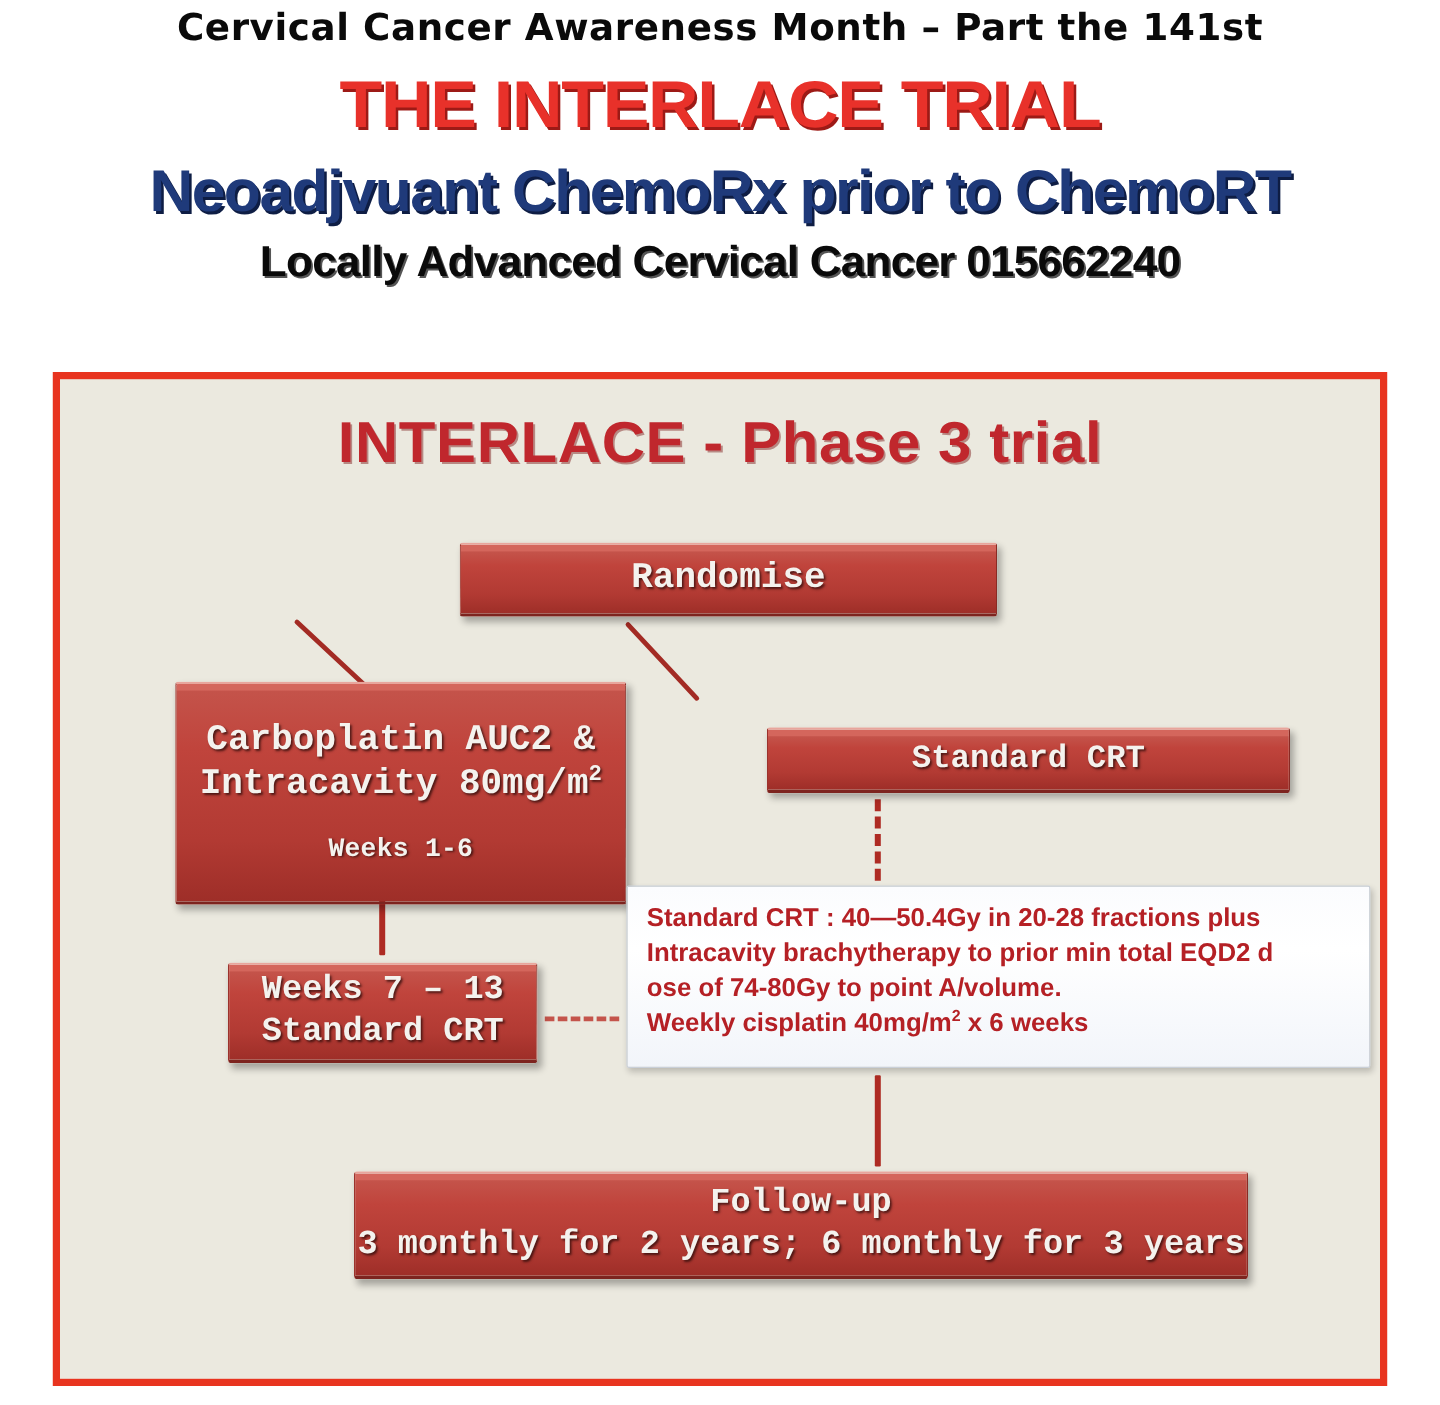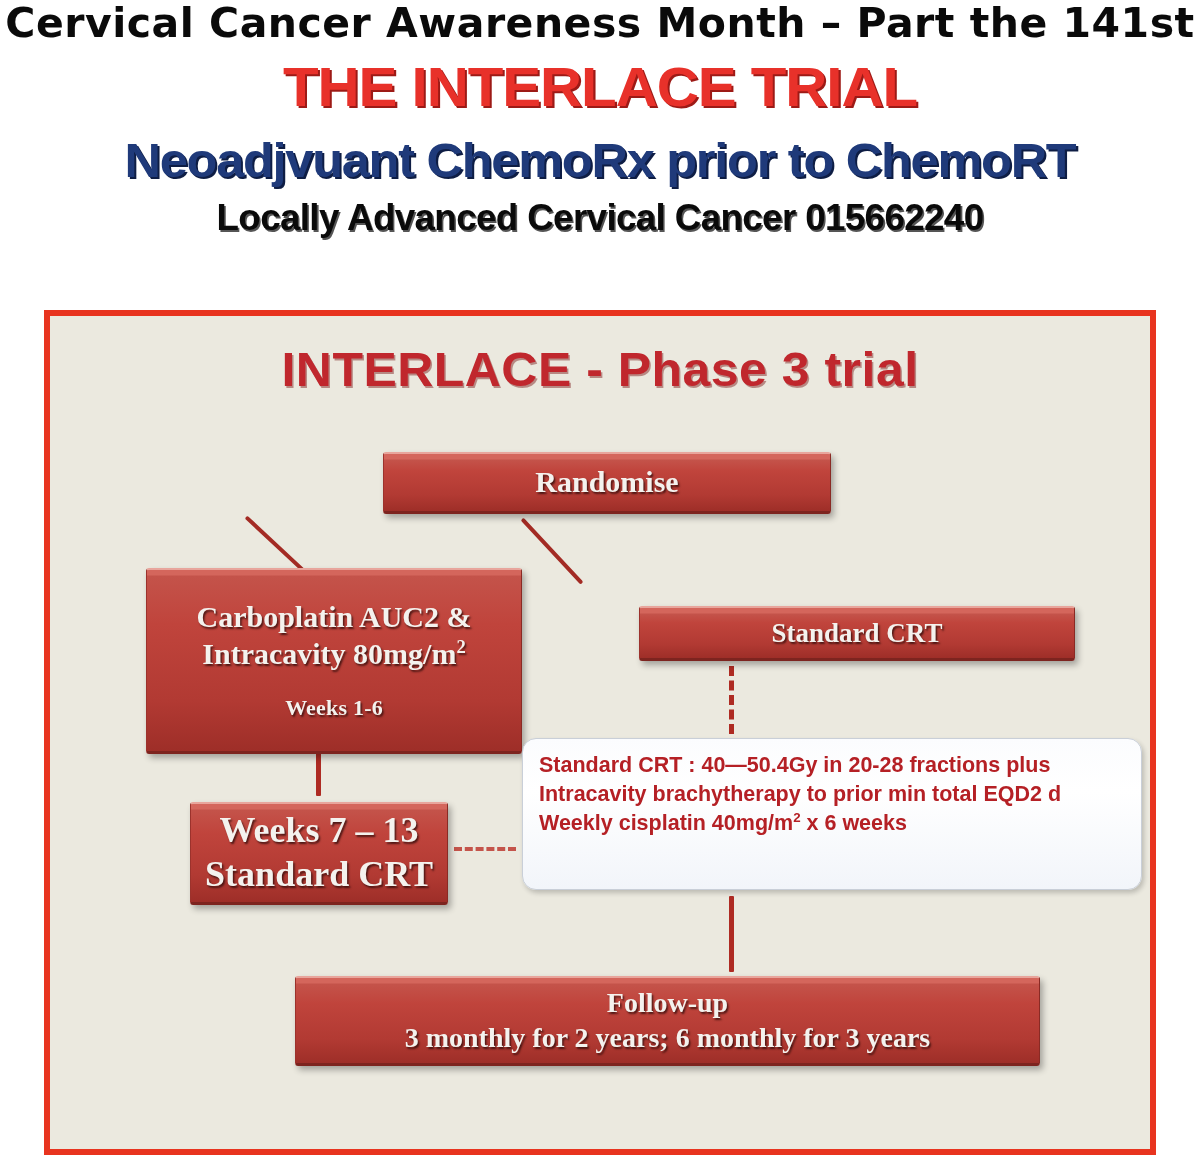--- a/index.html
+++ b/index.html
@@ -14,21 +14,21 @@
   
   #header{
     width:1200px;
     padding-top:4px;
     text-align:center;
     box-sizing:border-box;
   }
   .hdr-line1{
     font-family:"DejaVu Sans", sans-serif;
     font-weight:bold;
-    font-size:41px;
+    font-size:31px;
     letter-spacing:0.5px;
     color:#0a0a0a;
     line-height:38px;
     white-space:nowrap;
   }
   .hdr-line2{
     font-family:"Liberation Sans", sans-serif;
     font-weight:bold;
     font-size:55px;
     letter-spacing:-1px;
@@ -103,50 +103,50 @@
     border-top:2px solid #E8A59C;
     border-left:1px solid #9C322C;
     border-right:1px solid #8A2A24;
     border-bottom:3px solid #7D241F;
     box-shadow:3px 4px 6px rgba(0,0,0,.30);
     display:flex;
     flex-direction:column;
     align-items:center;
     justify-content:center;
     color:#F4F2EE;
-    font-family:Liberation Serif, serif;
+    font-family:Liberation Mono, monospace;
     font-weight:bold;
     text-align:center;
     text-shadow:1.5px 1.5px 2px rgba(40,10,8,.75);
     line-height:1.22;
   }
   .rbox .ln{display:block;white-space:nowrap;}
 
   #box-randomise{left:333px; top:136px; width:448px; height:62px; font-size:30px;}
   #box-neoadj   {left:96px;  top:252px; width:376px; height:186px; font-size:30px;}
   #box-std-crt  {left:589px; top:290px; width:436px; height:55px;  font-size:27px;}
-  #box-weeks    {left:140px; top:486px; width:258px; height:103px;  font-size:36px;}
+  #box-weeks    {left:140px; top:486px; width:258px; height:84px;  font-size:28px;}
   #box-followup {left:245px; top:660px; width:745px; height:90px;  font-size:28px;align-items:center;}
 
   .sub{
     font-size:22px;
     font-weight:bold;
     margin-top:23px;
     letter-spacing:0.2px;
   }
   sup{font-size:0.62em;vertical-align:super;line-height:0;}
 
   
   #box-crt-detail{
     position:absolute;
     left:472px; top:422px; width:620px; height:152px;
     box-sizing:border-box;
     background:linear-gradient(to bottom,#FBFCFE 0%,#FFFFFF 35%,#F2F5FA 100%);
     border:1px solid #C9CFD8;
-    border-radius:14px;
+    border-radius:2px;
     box-shadow:2px 3px 5px rgba(0,0,0,.20);
     padding:12px 14px 8px 16px;
     color:#B52025;
     font-family:"Liberation Sans", sans-serif;
     font-weight:bold;
     font-size:21.5px;
     line-height:1.35;
   }
   #box-crt-detail .ln{display:block;white-space:nowrap;}
 
@@ -214,20 +214,21 @@
     </div>
 
     <div class="rbox" id="box-weeks">
       <span class="ln">Weeks 7 – 13</span>
       <span class="ln">Standard CRT</span>
     </div>
 
     <div id="box-crt-detail">
       <span class="ln">Standard CRT : 40—50.4Gy in 20-28 fractions plus</span>
       <span class="ln">Intracavity brachytherapy  to prior min total  EQD2 d</span>
+      <span class="ln">ose of 74-80Gy to point A/volume.</span>
       <span class="ln"><span>Weekly cisplatin 40mg/m</span><sup>2</sup><span> x 6 weeks</span></span>
     </div>
 
     <div class="rbox" id="box-followup">
       <span class="ln">Follow-up</span>
       <span class="ln">3 monthly for 2 years; 6 monthly  for 3 years</span>
     </div>
 
   </div>
 </div>

